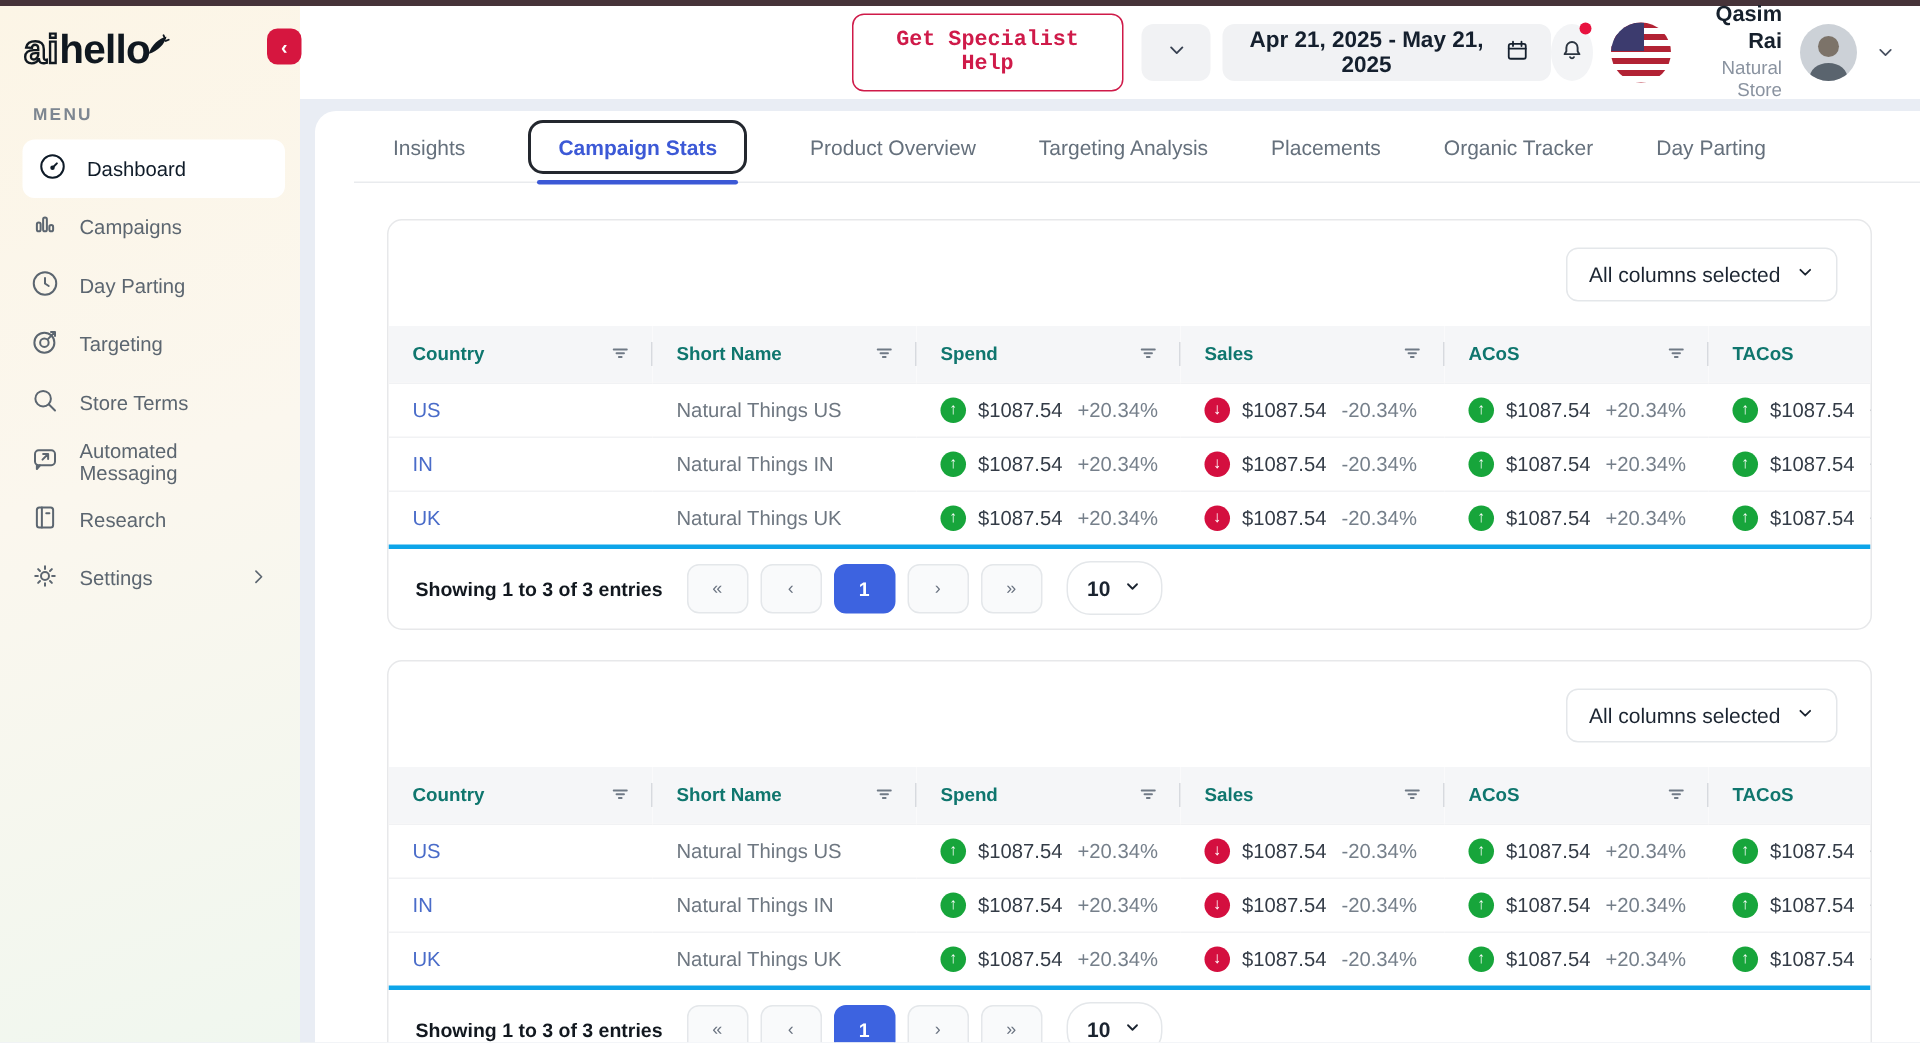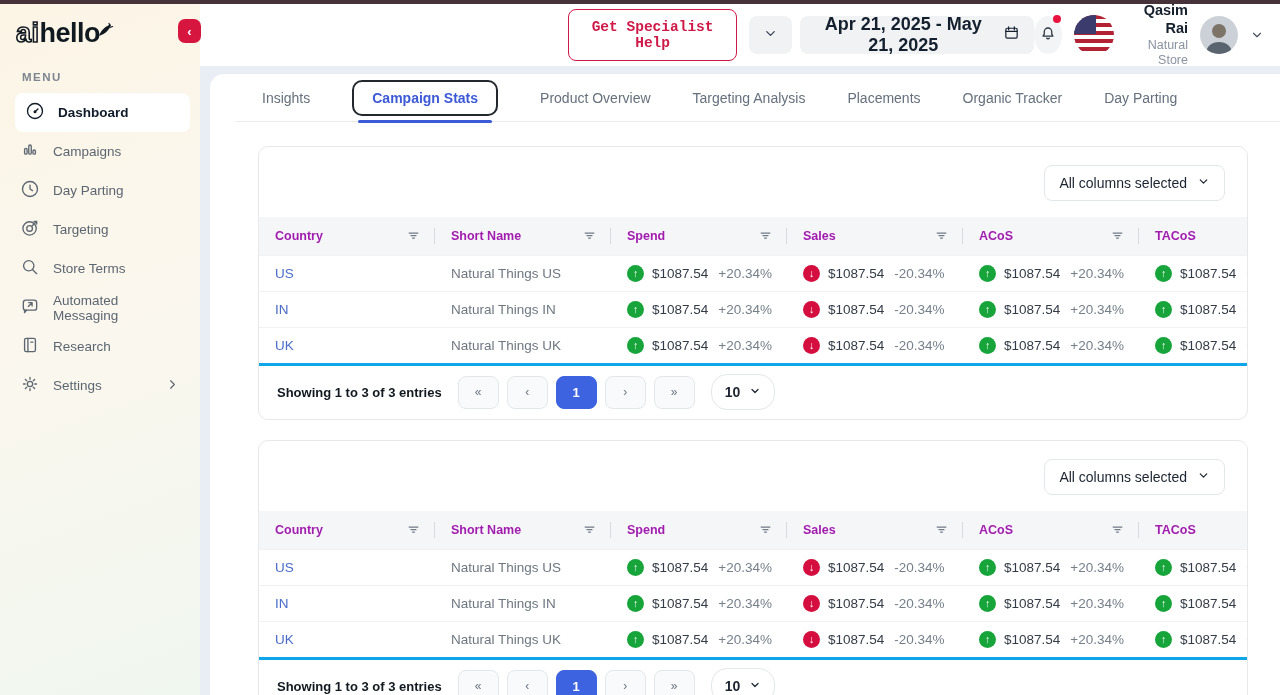--- a/index.html
+++ b/index.html
@@ -9,33 +9,33 @@
   .app { display:flex; height:691px; }
 
   
   .sidebar { width:200px; flex-shrink:0; background:linear-gradient(160deg,#fcf5e6 0%,#fbf7ee 45%,#f0f7ef 100%); position:relative; z-index:2; }
   .logo { padding:14px 0 0 16px; font-size:27px; font-weight:800; display:flex; align-items:flex-start; }
   .logo-ai { color:transparent; -webkit-text-stroke:1.6px #101820; letter-spacing:0.5px; }
   .logo-hello { color:#101820; letter-spacing:-0.5px; }
   .logo-rocket { margin:-2px 0 0 -4px; }
   .menu-label { font-size:11.5px; font-weight:700; color:#7d8691; letter-spacing:1.5px; margin:22px 0 10px 22px; }
   .side-item { height:39px; display:flex; align-items:center; gap:13px; margin:0 10px; padding:0 10px; border-radius:8px; color:#5c6670; font-size:13.5px; font-weight:500; cursor:pointer; }
-  .side-item.active { background:#ffffff; color:#0f1b28; font-weight:700;margin-left:15px; }
+  .side-item.active { background:#ffffff; color:#0f1b28; font-weight:400;margin-left:15px; }
   .side-item svg { flex-shrink:0; }
   .side-item .chev-right { margin-left:auto; }
 
   
   .main { flex:1; min-width:0; display:flex; flex-direction:column; background:#e9edf4; }
 
   
   .topbar { height:62px; background:#fff; display:flex; align-items:center; padding:0 16px 0 0; position:relative; }
   .back-btn { position:absolute; left:-22px; top:15px; width:23px; height:24px; background:#d6163f; color:#fff; border:none; border-radius:7px; font-size:13px; font-weight:700; display:flex; align-items:center; justify-content:center; cursor:pointer; z-index:3; }
   .specialist-btn { margin-left:368px; background:#fff; border:1.5px solid #cf1a49; color:#cf1a49; font-weight:700; font-size:14.5px; padding:9px 18px; border-radius:8px; cursor:pointer; font-family:Liberation Mono, monospace; }
   .chev-btn { margin-left:12px; width:54px; height:38px; background:#f1f2f4; border:none; border-radius:8px; display:flex; align-items:center; justify-content:center; color:#374151; cursor:pointer; }
-  .date-btn { margin-left:8px; height:38px; padding:0 14px; background:#f1f2f4; border:none; border-radius:8px; display:flex; align-items:center; gap:10px; font-weight:600; font-size:18px; color:#15202e; cursor:pointer; font-family:inherit; }
+  .date-btn { margin-left:8px; height:38px; padding:0 14px; background:#f1f2f4; border:none; border-radius:8px; display:flex; align-items:center; gap:10px; font-weight:600; font-size:15px; color:#15202e; cursor:pointer; font-family:inherit; }
   .right-cluster { margin-left:auto; display:flex; align-items:center; gap:12px; }
   .bell-btn { width:38px; height:38px; border-radius:50%; background:#f3f4f6; border:none; position:relative; display:flex; align-items:center; justify-content:center; color:#2c3540; cursor:pointer; }
   .bell-dot { position:absolute; top:-1px; right:1px; width:8px; height:8px; border-radius:50%; background:#e8123f; }
   .flag { width:40px; height:40px; border-radius:50%; background:repeating-linear-gradient(180deg,#b22234 0 4px,#ffffff 4px 8px); position:relative; overflow:hidden; flex-shrink:0; }
   .flag::before { content:""; position:absolute; left:0; top:0; width:55%; height:48%; background:#3c3b6e; }
   .user-block { text-align:right; line-height:1.25; margin-left:8px; }
   .user-name { font-size:14.5px; font-weight:700; color:#16202c; }
   .user-store { font-size:12.5px; color:#8a93a0; }
   .avatar { width:38px; height:38px; border-radius:50%; background:#ccd1d7; overflow:hidden; display:flex; align-items:flex-end; justify-content:center; flex-shrink:0; }
   .user-caret { color:#475060; display:flex; cursor:pointer; }
@@ -51,21 +51,21 @@
 
   
   .card { border:1px solid #e7e8ea; border-radius:10px; background:#fff; overflow:hidden; }
   .card + .card { margin-top:20px; }
   .card-top { height:70px; position:relative; }
   .columns-btn { position:absolute; right:22px; top:18px; display:flex; align-items:center; gap:10px; padding:9px 14px; border:1px solid #e4e7ea; border-radius:8px; background:#fff; font-size:14px; color:#1b2430; cursor:pointer; font-family:inherit; }
   table { border-collapse:collapse; table-layout:fixed; width:1058px; }
   col.c { width:176px; } col.clast { width:178px; }
   thead th { height:38px; background:#f5f6f8; padding:0 14px 0 16px; text-align:left; position:relative; }
   thead th:not(:last-child)::after { content:""; position:absolute; right:0; top:11px; width:1px; height:16px; background:#d7dadf; }
-  .th-inner { display:flex; align-items:center; justify-content:space-between; font-size:12.5px; font-weight:700; color:#a21caf; }
+  .th-inner { display:flex; align-items:center; justify-content:space-between; font-size:12.5px; font-weight:700; color:#0f766e; }
   .filter-ic { color:#707a86; cursor:pointer; display:flex; }
   tbody td { height:36px; padding:0 16px; border-top:1px solid #f1f2f4; font-size:13.5px; white-space:nowrap; overflow:hidden; }
   .country { color:#4a6cc9; text-decoration:none; cursor:pointer; font-size:13.5px; }
   .shortname { color:#6e7781; }
   .metric-wrap { display:flex; align-items:center; gap:8px; }
   .trend { width:17px; height:17px; border-radius:50%; color:#fff; font-size:10.5px; font-weight:700; display:inline-flex; align-items:center; justify-content:center; flex-shrink:0; }
   .trend.up { background:#17a53b; }
   .trend.down { background:#d40f3f; }
   .val { color:#333b46; }
   .pct { color:#757f8a; margin-left:2px; }

